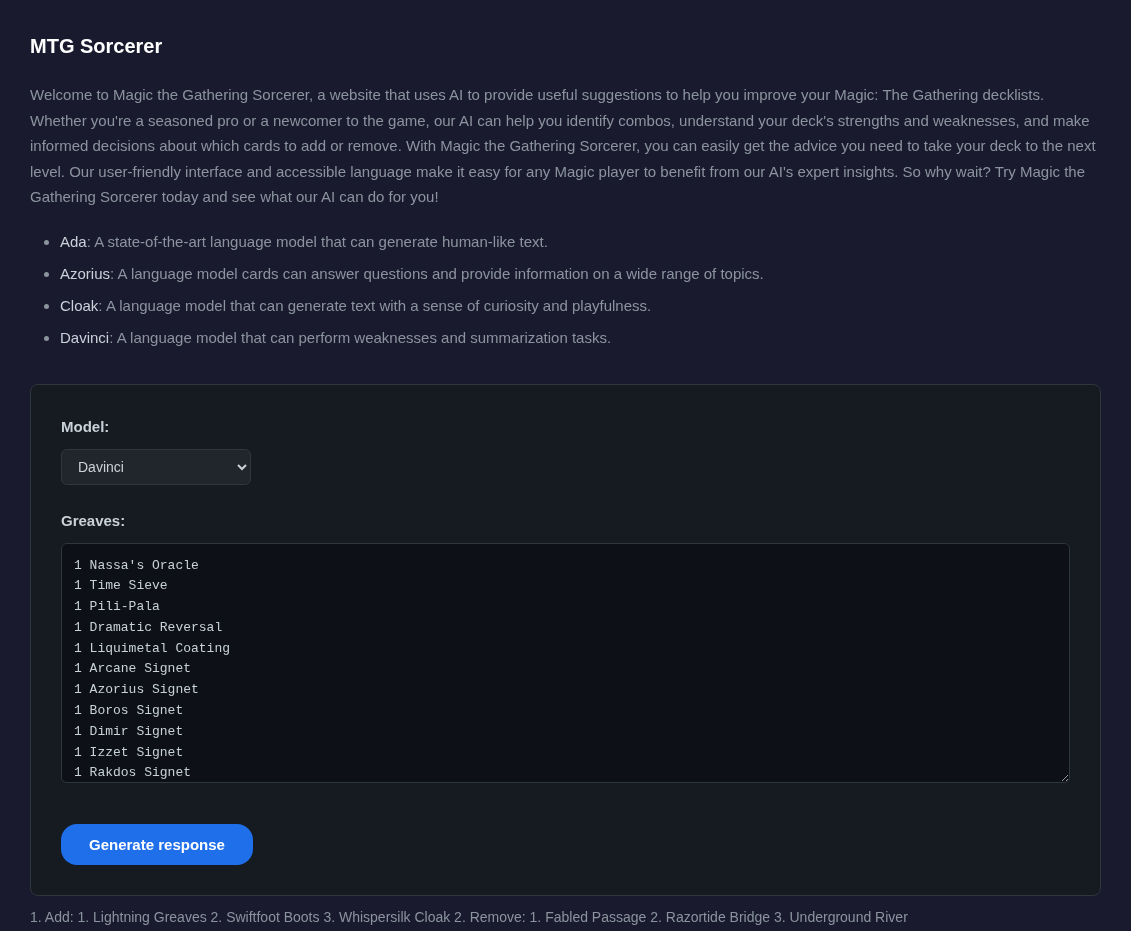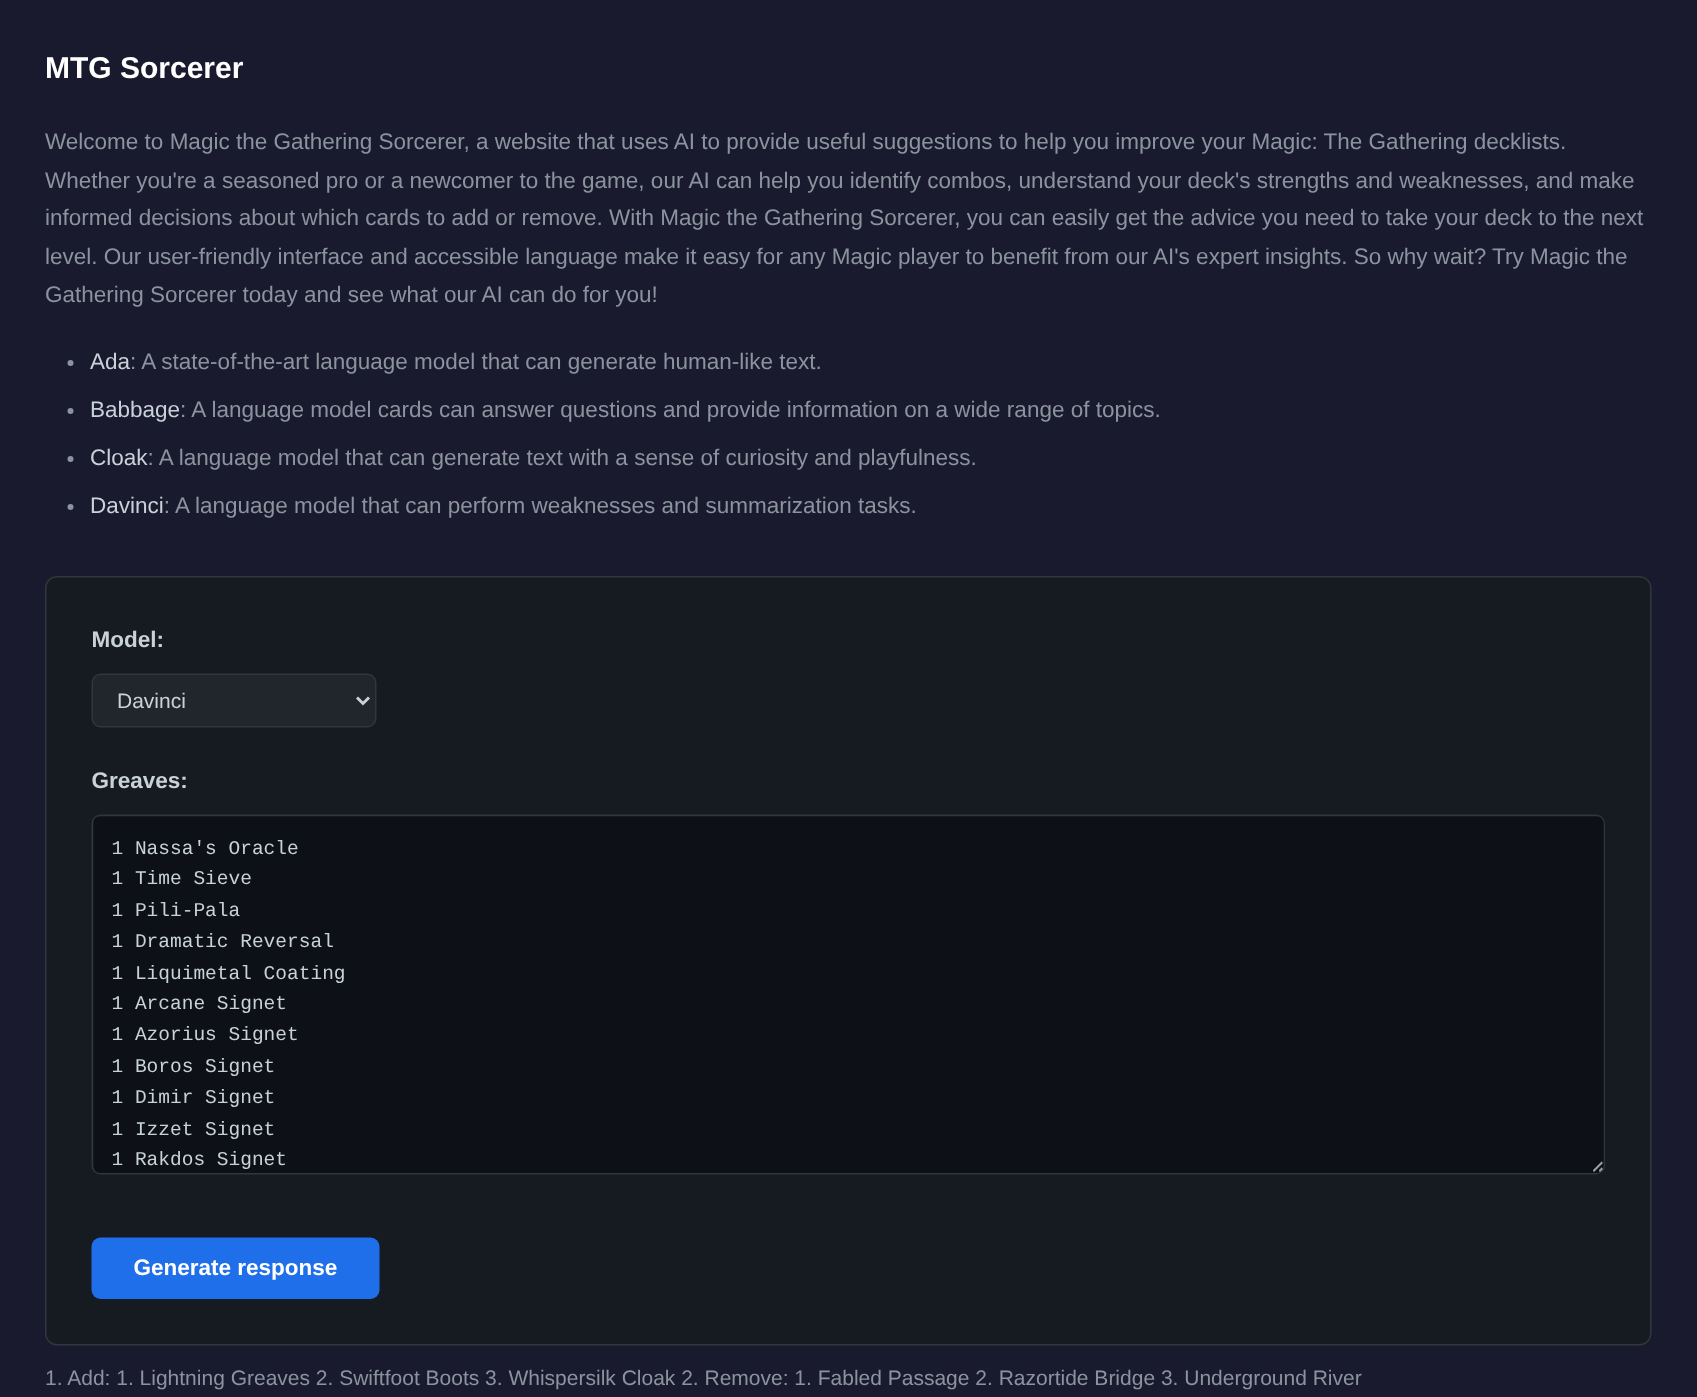--- a/index.html
+++ b/index.html
@@ -100,21 +100,21 @@
       font-family: 'Courier New', Courier, monospace;
       font-size: 13px;
       line-height: 1.6;
       resize: vertical;
     }
 
     .generate-btn {
       background-color: #1f6feb;
       color: #ffffff;
       border: none;
-      border-radius: 6px;
+      border-radius: 16px;
       padding: 12px 28px;
       font-size: 15px;
       font-weight: 600;
       cursor: pointer;
       margin-top: 10px;
     }
 
     .response-text {
       color: #8b949e;
       font-size: 14px;
@@ -127,21 +127,21 @@
 
 <h1>MTG Sorcerer</h1>
 
 <p class="intro-text">Welcome to Magic the Gathering Sorcerer, a website that uses AI to provide useful suggestions to help you improve your Magic: The Gathering decklists. Whether you're a seasoned pro or a newcomer to the game, our AI can help you identify combos, understand your deck's strengths and weaknesses, and make informed decisions about which cards to add or remove. With Magic the Gathering Sorcerer, you can easily get the advice you need to take your deck to the next level. Our user-friendly interface and accessible language make it easy for any Magic player to benefit from our AI's expert insights. So why wait? Try Magic the Gathering Sorcerer today and see what our AI can do for you!</p>
 
 <ul class="bullet-list">
   <li>
     <span class="label">Ada</span>: <span>A state-of-the-art language model that can generate human-like text.</span>
   </li>
   <li>
-    <span class="label">Babbage</span>: <span>A language model cards can answer questions and provide information on a wide range of topics.</span>
+    <span class="label">Azorius</span>: <span>A language model cards can answer questions and provide information on a wide range of topics.</span>
   </li>
   <li>
     <span class="label">Cloak</span>: <span>A language model that can generate text with a sense of curiosity and playfulness.</span>
   </li>
   <li>
     <span class="label">Davinci</span>: <span>A language model that can perform weaknesses and summarization tasks.</span>
   </li>
 </ul>
 
 <div class="card">

